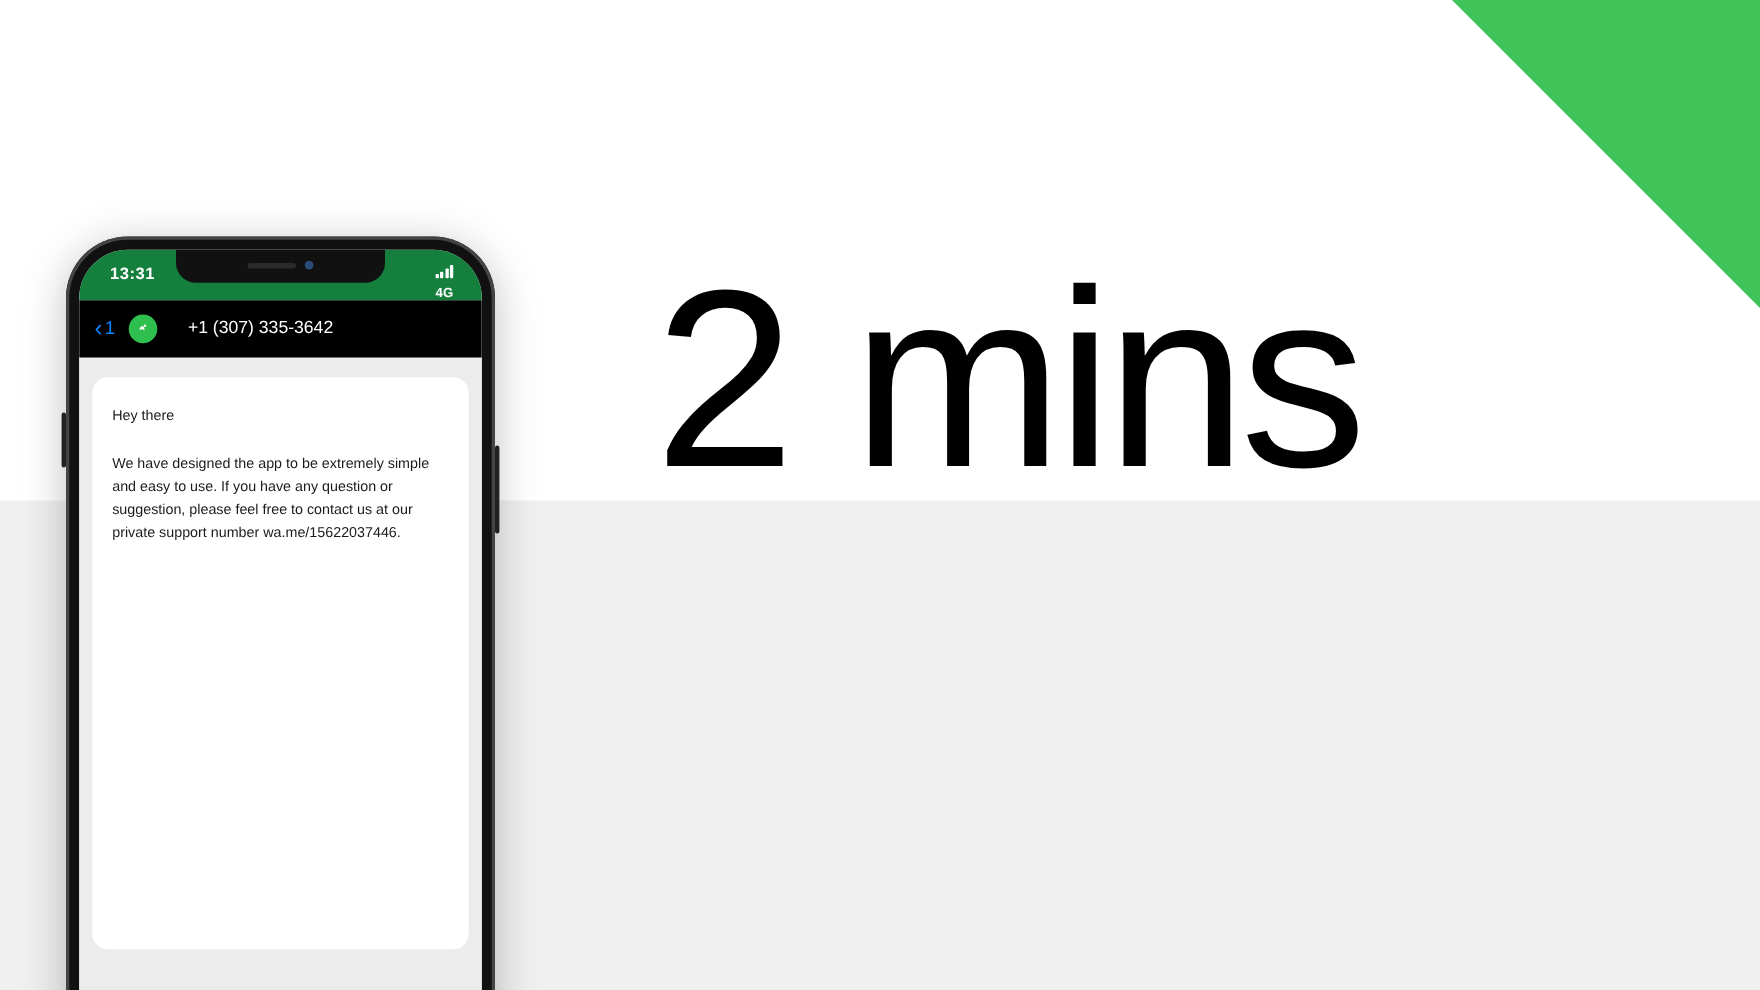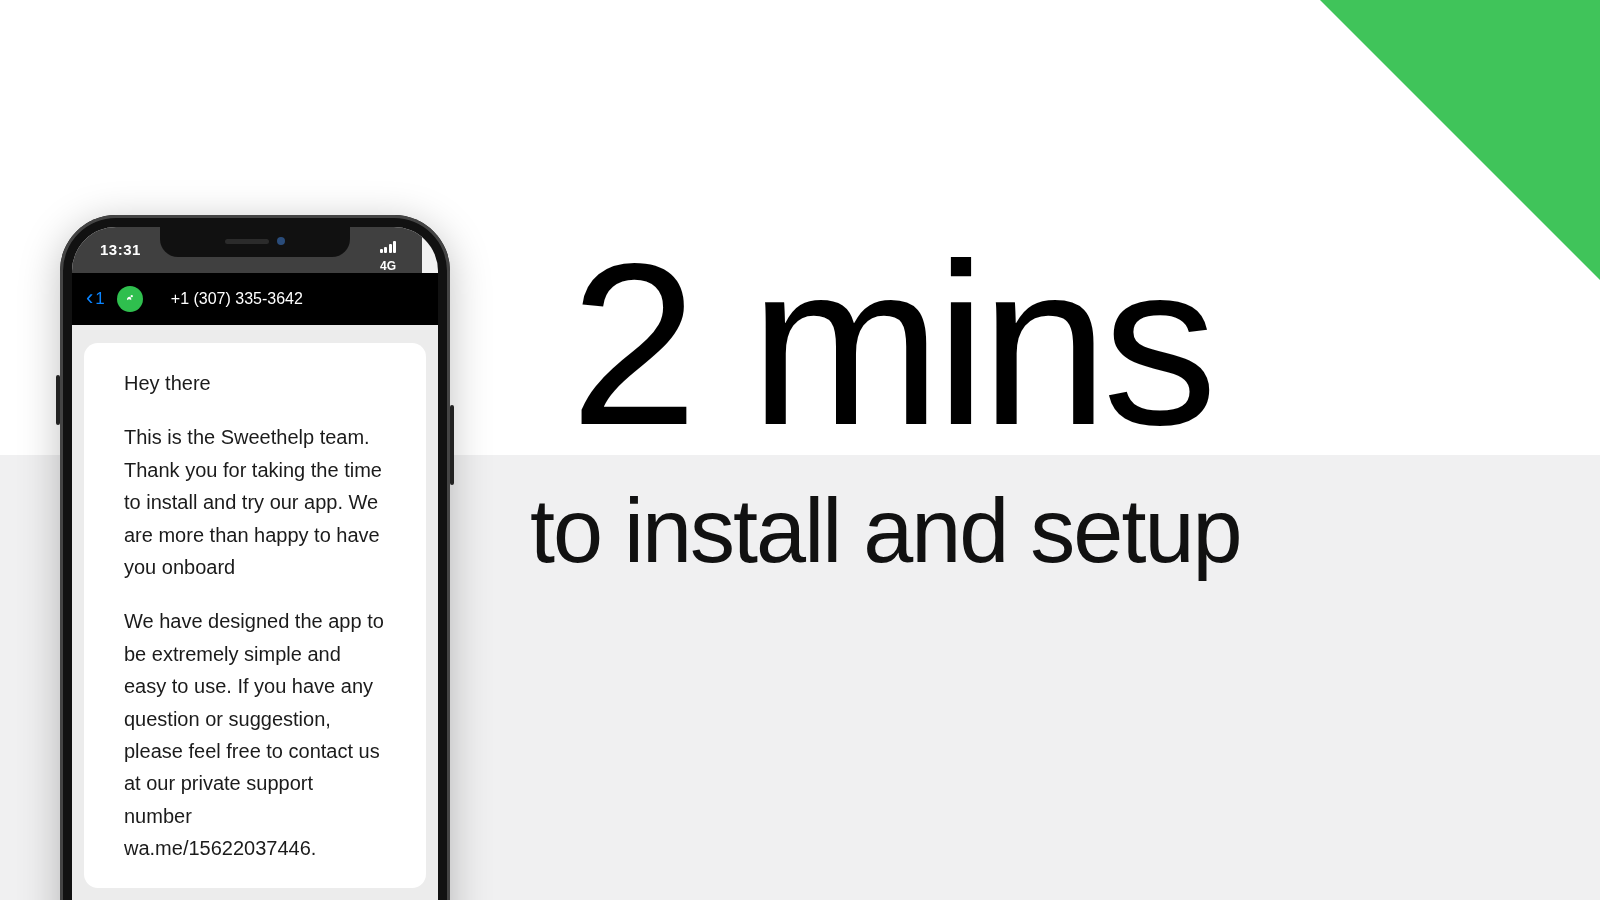--- a/index.html
+++ b/index.html
@@ -39,20 +39,21 @@
   left: 570px;
   top: 230px;
   color: #000;
   white-space: nowrap;
 }
 .headline .big {
   font-size: 230px;
   font-weight: 400;
   letter-spacing: -6px;
   line-height: 1;
+  margin-left: 25px;
 }
 .subline {
   position: absolute;
   left: 530px;
   top: 480px;
   font-size: 90px;
   font-weight: 400;
   color: #111;
   letter-spacing: -2px;
   white-space: nowrap;
@@ -122,23 +123,23 @@
   left: 50%;
   transform: translateX(-30px);
   width: 44px; height: 5px;
   background: #2b2b2b;
   border-radius: 3px;
 }
 
 
 .status-bar {
   position: absolute;
-  top: 0; left: 0; right: 16px;
+  top: 0; left: 0; right: 0;
   height: 46px;
-  background: #404040;
+  background: #15803d;
   color: #fff;
   z-index: 4;
 }
 .status-time {
   position: absolute;
   left: 28px;
   top: 14px;
   font-size: 15px;
   font-weight: 600;
   letter-spacing: .5px;
@@ -237,40 +238,39 @@
   position: absolute;
   top: 98px;
   left: 0; right: 0;
   bottom: 0;
   background: #ececec;
   padding: 18px 12px;
 }
 .bubble {
   background: #fff;
   border-radius: 14px;
-  padding: 24px 40px;
-  font-size: 20px;
+  padding: 24px 18px;
+  font-size: 13px;
   line-height: 1.62;
   color: #1b1b1b;
   min-height: 520px;
 }
 .bubble p + p { margin-top: 22px; }
 </style>
 </head>
 <body>
 
 <div class="stage">
 
   <div class="lower-band"></div>
   <div class="green-corner"></div>
 
   <div class="headline">
     <span class="big">2 mins</span>
   </div>
-  <div class="subline">to install and setup</div>
 
   <div class="phone">
     <div class="phone-screen">
 
       <div class="notch"></div>
 
       <div class="status-bar">
         <div class="status-time">13:31</div>
         <div class="status-right">
           <div class="signal-bars">
@@ -296,21 +296,20 @@
             <path d="M7 14c2-2 5-2 7 0 1-4-1-6-3-6s-5 2-4 6z" fill="#fff"></path>
             <circle cx="15" cy="7" r="2" fill="#fff"></circle>
           </svg>
         </div>
         <div class="contact-name">+1 (307) 335-3642</div>
       </div>
 
       <div class="thread">
         <div class="bubble">
           <p>Hey there</p>
-          <p>This is the Sweethelp team. Thank you for taking the time to install and try our app. We are more than happy to have you onboard</p>
           <p>We have designed the app to be extremely simple and easy to use. If you have any question or suggestion, please feel free to contact us at our private support number  wa.me/15622037446.</p>
         </div>
       </div>
 
     </div>
   </div>
 
 </div>
 
 </body></html>

